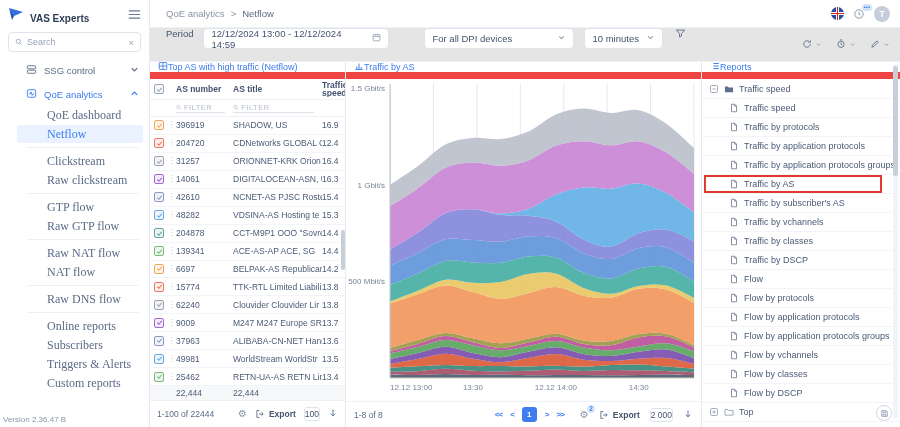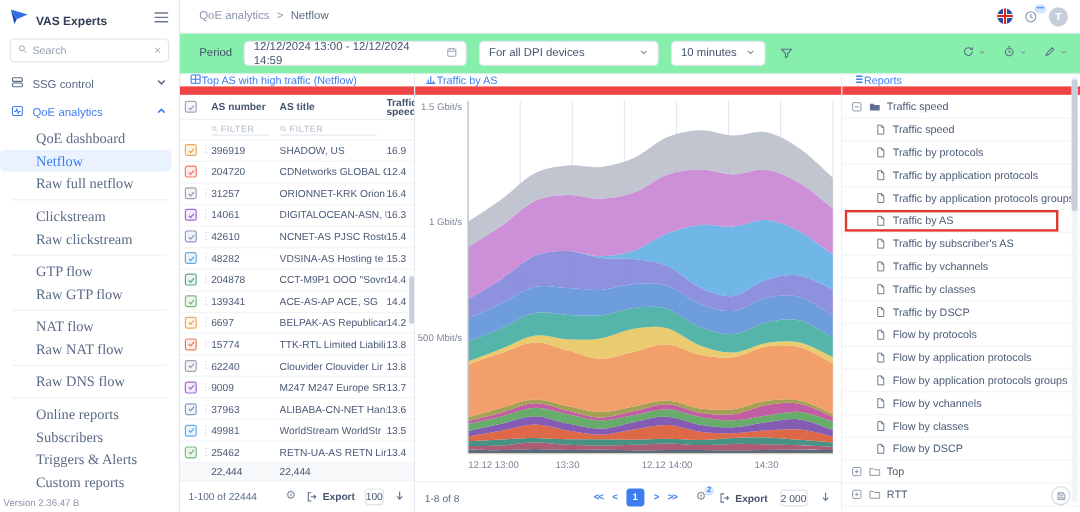--- a/index.html
+++ b/index.html
@@ -9,21 +9,21 @@
 
   
   .sidebar{width:150px;min-width:150px;border-right:1px solid #e6eaf0;display:flex;flex-direction:column;position:relative;background:#fff;}
   .logo-row{display:flex;align-items:center;height:28px;padding:0 8px;gap:6px;}
   .logo-mark svg{width:16px;height:14px;display:block;}
   .logo-text{font-weight:bold;font-size:10px;color:#2e3c55;flex:1;margin-top:8px;}
   .burger svg{width:13px;height:11px;display:block;color:#6b7890;}
   .search-box{margin:4px 8px 6px;display:flex;align-items:center;border:1px solid #dfe4ec;border-radius:4px;height:20px;padding:0 6px;gap:4px;color:#97a2b5;}
   .search-box input{border:none;outline:none;flex:1;width:60px;font-size:9px;color:#44536e;font-family:inherit;}
   .search-box input::placeholder{color:#97a2b5;}
-  .menu{flex:1;overflow:hidden;}
+  .menu{flex:1;overflow:hidden;margin-left:17px;}
   .menu-section{display:flex;align-items:center;height:24px;padding:0 9px;gap:7px;cursor:pointer;color:#5b6b86;}
   .menu-section svg{width:11px;height:11px;}
   .menu-section .lbl{flex:1;font-size:9.5px;}
   .menu-section.active{color:#3e7df0;}
   .menu-item{height:18px;line-height:18px;padding-left:30px;color:#5b6b86;font-size:12px;cursor:pointer;margin:0 6px 1px 0;border-radius:4px;white-space:nowrap;overflow:hidden;font-family:Liberation Serif, serif;}
   .menu-item.active{background:#e9f2fe;color:#3e7df0;}
   .menu-divider{border-top:1px solid #edf0f4;margin:4px 10px 4px 10px;}
   .version{position:absolute;left:3px;bottom:3px;font-size:8px;color:#8a94a8;}
 
   
@@ -38,21 +38,21 @@
     linear-gradient(90deg,transparent 37%,#fff 37%,#fff 63%,transparent 63%);}
   .flag::after{content:'';position:absolute;inset:0;background:
     linear-gradient(transparent 44%,#d22 44%,#d22 56%,transparent 56%),
     linear-gradient(90deg,transparent 44%,#d22 44%,#d22 56%,transparent 56%);}
   .notif{position:relative;color:#8a97ab;}
   .notif svg{width:12px;height:12px;display:block;}
   .notif .badge{position:absolute;top:-4px;right:-7px;background:#cfe3fb;color:#3e7df0;font-size:6px;line-height:7px;border-radius:4px;padding:0 2px;}
   .avatar{width:16px;height:16px;border-radius:50%;background:#c6cedb;color:#fff;font-size:8.5px;font-weight:bold;display:flex;align-items:center;justify-content:center;}
 
   
-  .toolbar{height:34px;display:flex;align-items:center;padding:0 10px 0 16px;gap:10px;border-bottom:1px solid #eef1f5;background:#86efac;}
+  .toolbar{height:34px;display:flex;padding:0 10px 0 16px;gap:10px;border-bottom:1px solid #eef1f5;background:#e5e5e5;}
   .tb-label{color:#44536e;}
   .tb-input,.tb-select{display:flex;align-items:center;border:1px solid #dfe4ec;border-radius:4px;height:21px;padding:0 7px;gap:7px;color:#44536e;background:#fff;cursor:pointer;}
   .tb-input svg,.tb-select svg{width:9px;height:9px;color:#8a97ab;}
   .tb-filter{color:#5b6b86;margin-left:2px;}
   .tb-filter svg{width:11px;height:11px;display:block;}
   .tb-right{margin-left:auto;display:flex;align-items:center;gap:14px;color:#5b6b86;}
   .icon-group{display:flex;align-items:center;gap:3px;cursor:pointer;}
   .icon-group svg{width:10px;height:10px;}
   .icon-group .chev svg{width:7px;height:7px;color:#8a97ab;}
 
@@ -164,30 +164,29 @@
               <path d="M4 8.5h2l1.3-2.8 1.7 5 1.3-2.2H12"></path>
             </svg></span>
         <span class="lbl">QoE analytics</span>
         <span><svg width="8" height="8" viewBox="0 0 16 16" fill="none" stroke="currentColor" stroke-width="1.8">
               <path d="M4 10l4-4 4 4"></path>
             </svg></span>
       </div>
       <div>
           <div class="menu-item">QoE dashboard</div>
           <div class="menu-item active">Netflow</div>
-          <div class="menu-item">Raw full netflow</div>
           <div class="menu-divider"></div>
           <div class="menu-item">Clickstream</div>
           <div class="menu-item">Raw clickstream</div>
           <div class="menu-divider"></div>
           <div class="menu-item">GTP flow</div>
           <div class="menu-item">Raw GTP flow</div>
           <div class="menu-divider"></div>
+          <div class="menu-item">Raw NAT flow</div>
           <div class="menu-item">NAT flow</div>
-          <div class="menu-item">Raw NAT flow</div>
           <div class="menu-divider"></div>
           <div class="menu-item">Raw DNS flow</div>
           <div class="menu-divider"></div>
           <div class="menu-item">Online reports</div>
           <div class="menu-item">Subscribers</div>
           <div class="menu-item">Triggers &amp; Alerts</div>
           <div class="menu-item">Custom reports</div>
         </div>
     </nav>
     <div class="version">Version 2.36.47 B</div>
@@ -216,21 +215,21 @@
 
     <div class="toolbar">
       <span class="tb-label">Period</span>
       <div class="tb-input" style="width:186px;">
         <span style="flex:1;">12/12/2024 13:00 - 12/12/2024 14:59</span>
         <span><svg viewBox="0 0 16 16" fill="none" stroke="currentColor" stroke-width="1.3">
               <rect x="2" y="3" width="12" height="11" rx="1.5"></rect>
               <path d="M2 6.5h12M5.5 1.5v3M10.5 1.5v3"></path>
             </svg></span>
       </div>
-      <div class="tb-select" style="width:150px;">
+      <div class="tb-select" style="width:150px;margin-left:25px;">
         <span style="flex:1;">For all DPI devices</span>
         <span><svg viewBox="0 0 16 16" fill="none" stroke="currentColor" stroke-width="1.8">
               <path d="M4 6l4 4 4-4"></path>
             </svg></span>
       </div>
       <div class="tb-select">
         <span>10 minutes</span>
         <span><svg viewBox="0 0 16 16" fill="none" stroke="currentColor" stroke-width="1.8">
               <path d="M4 6l4 4 4-4"></path>
             </svg></span>
@@ -675,20 +674,29 @@
               </span>
               <span class="tlabel">Traffic by DSCP</span>
             </div>
             <div class="tree-row report">
               <span class="ticon doc">
                 <svg viewBox="0 0 16 16" fill="none" stroke="currentColor" stroke-width="1.3">
                   <path d="M4 2h5l3 3v9H4Z"></path>
                   <path d="M9 2v3h3"></path>
                 </svg>
               </span>
+              <span class="tlabel">Flow</span>
+            </div>
+            <div class="tree-row report">
+              <span class="ticon doc">
+                <svg viewBox="0 0 16 16" fill="none" stroke="currentColor" stroke-width="1.3">
+                  <path d="M4 2h5l3 3v9H4Z"></path>
+                  <path d="M9 2v3h3"></path>
+                </svg>
+              </span>
               <span class="tlabel">Flow by protocols</span>
             </div>
             <div class="tree-row report">
               <span class="ticon doc">
                 <svg viewBox="0 0 16 16" fill="none" stroke="currentColor" stroke-width="1.3">
                   <path d="M4 2h5l3 3v9H4Z"></path>
                   <path d="M9 2v3h3"></path>
                 </svg>
               </span>
               <span class="tlabel">Flow by application protocols</span>

